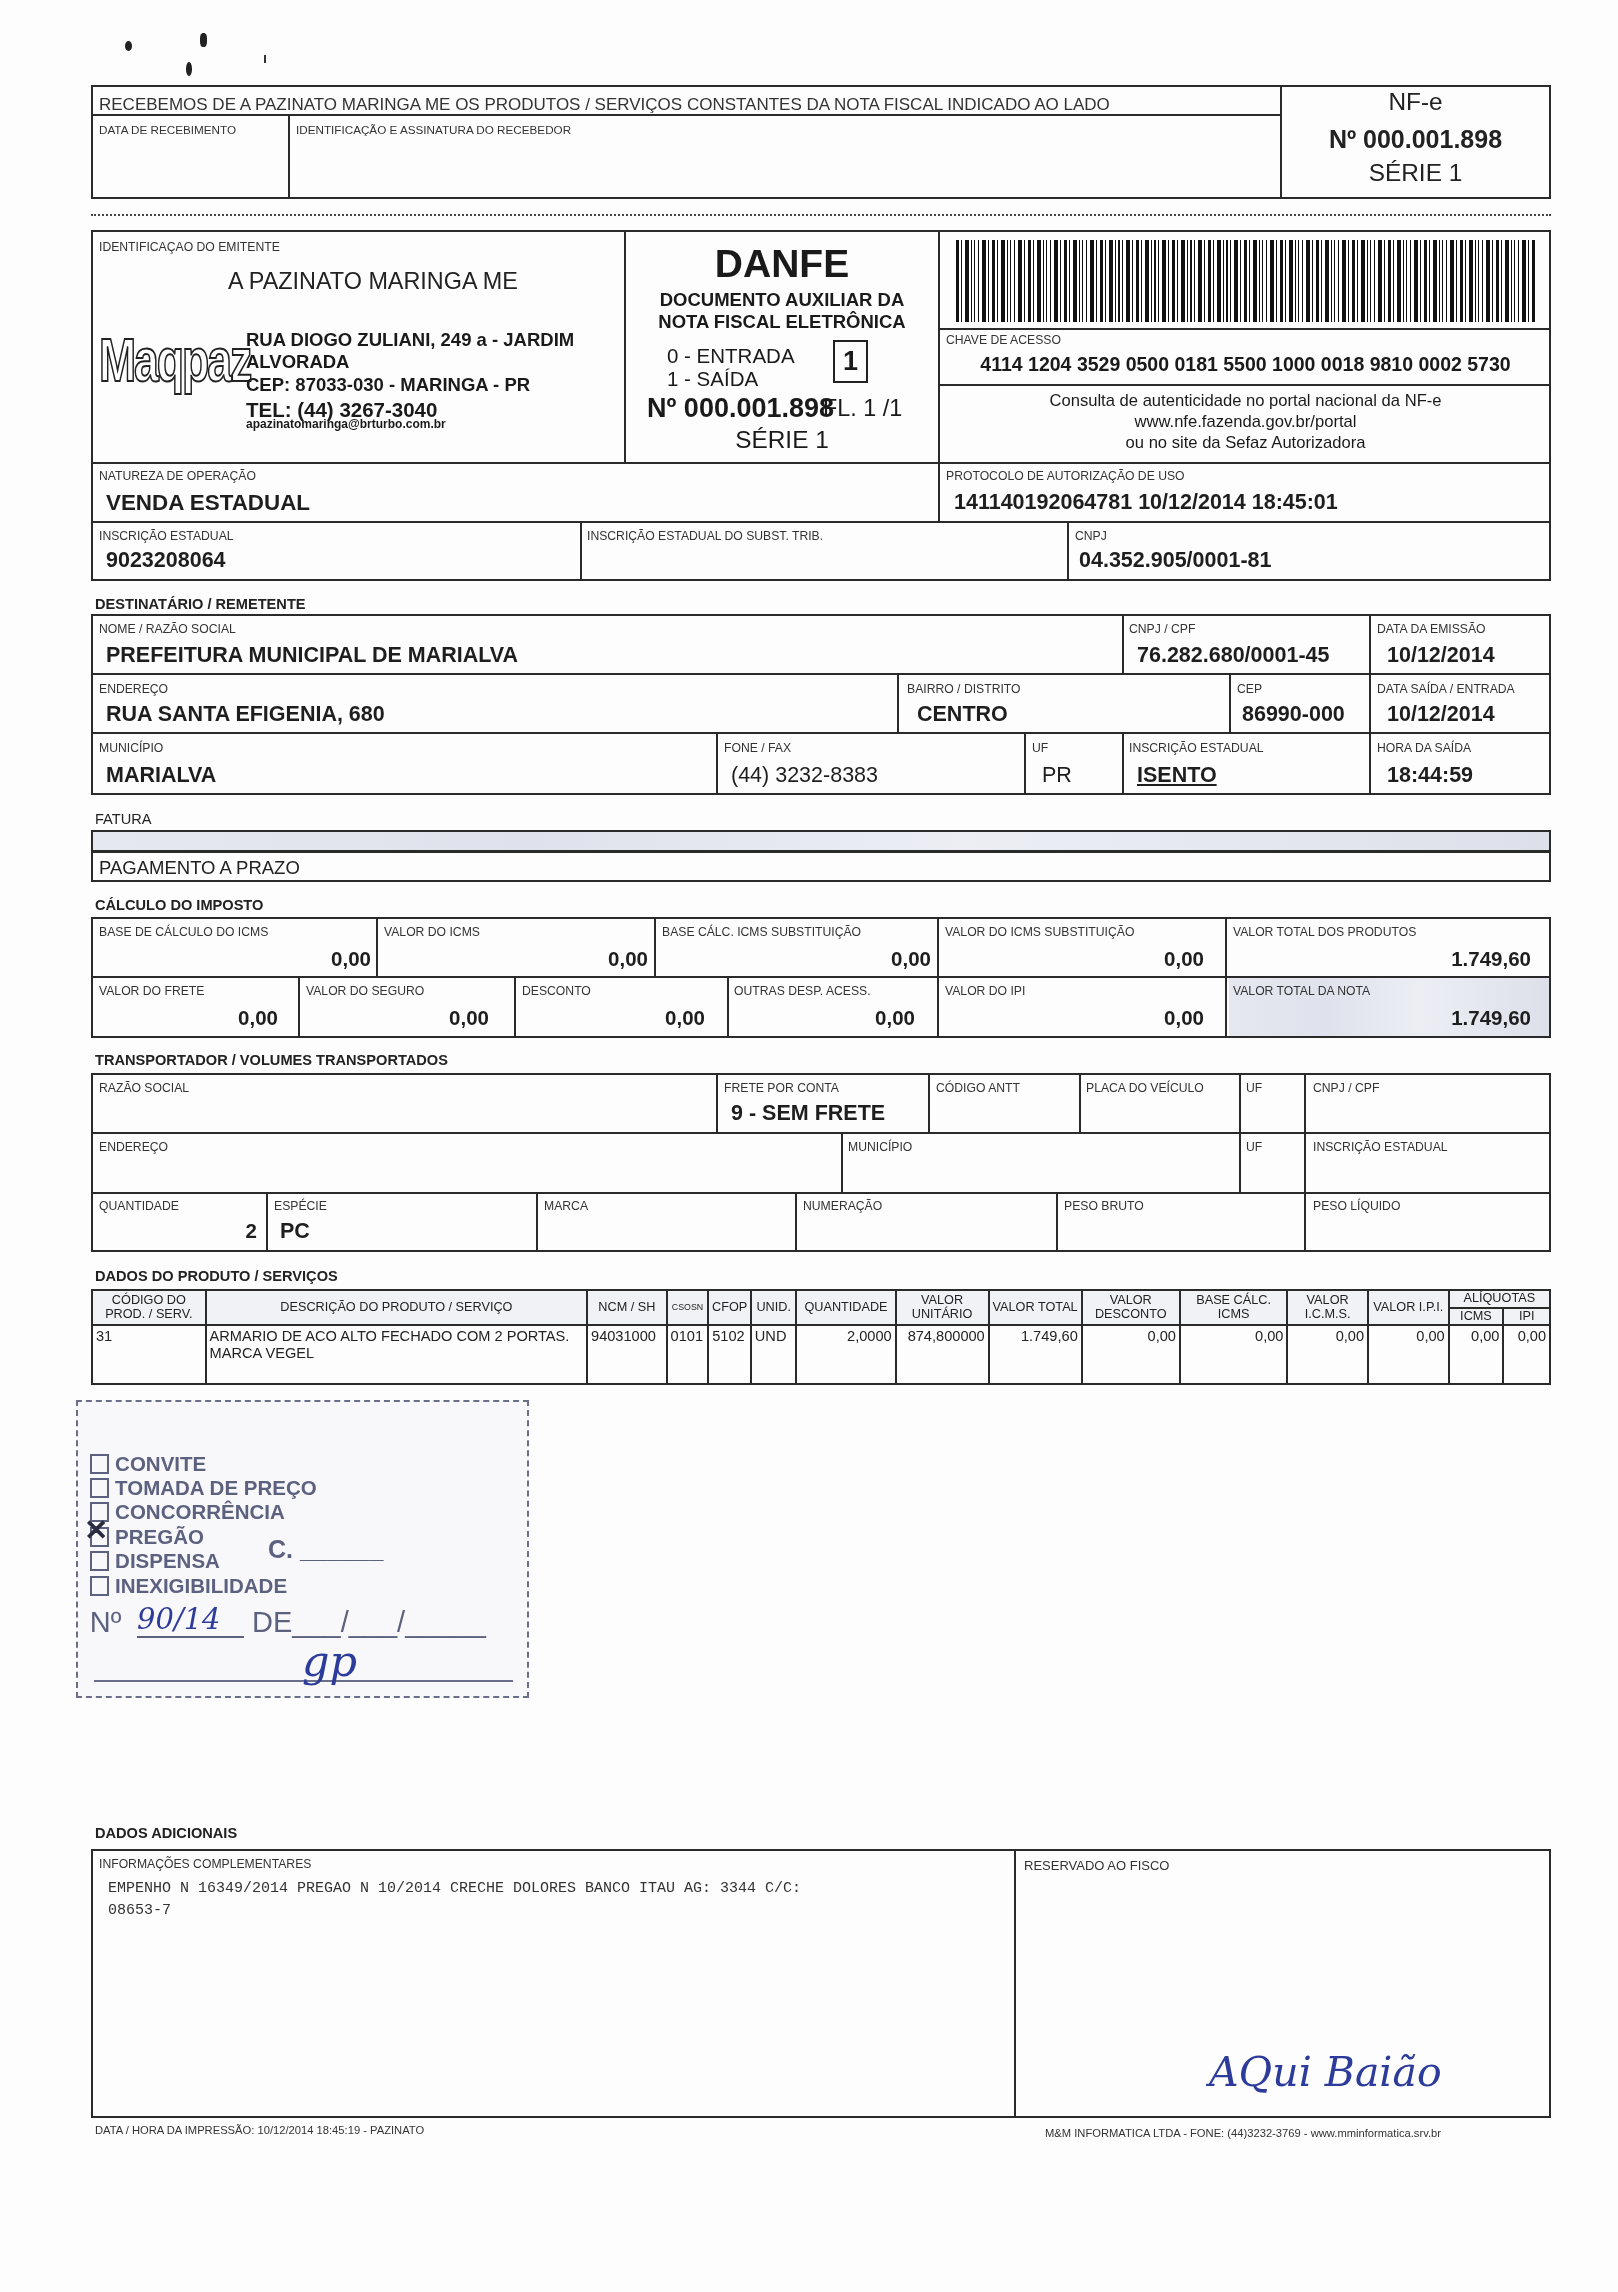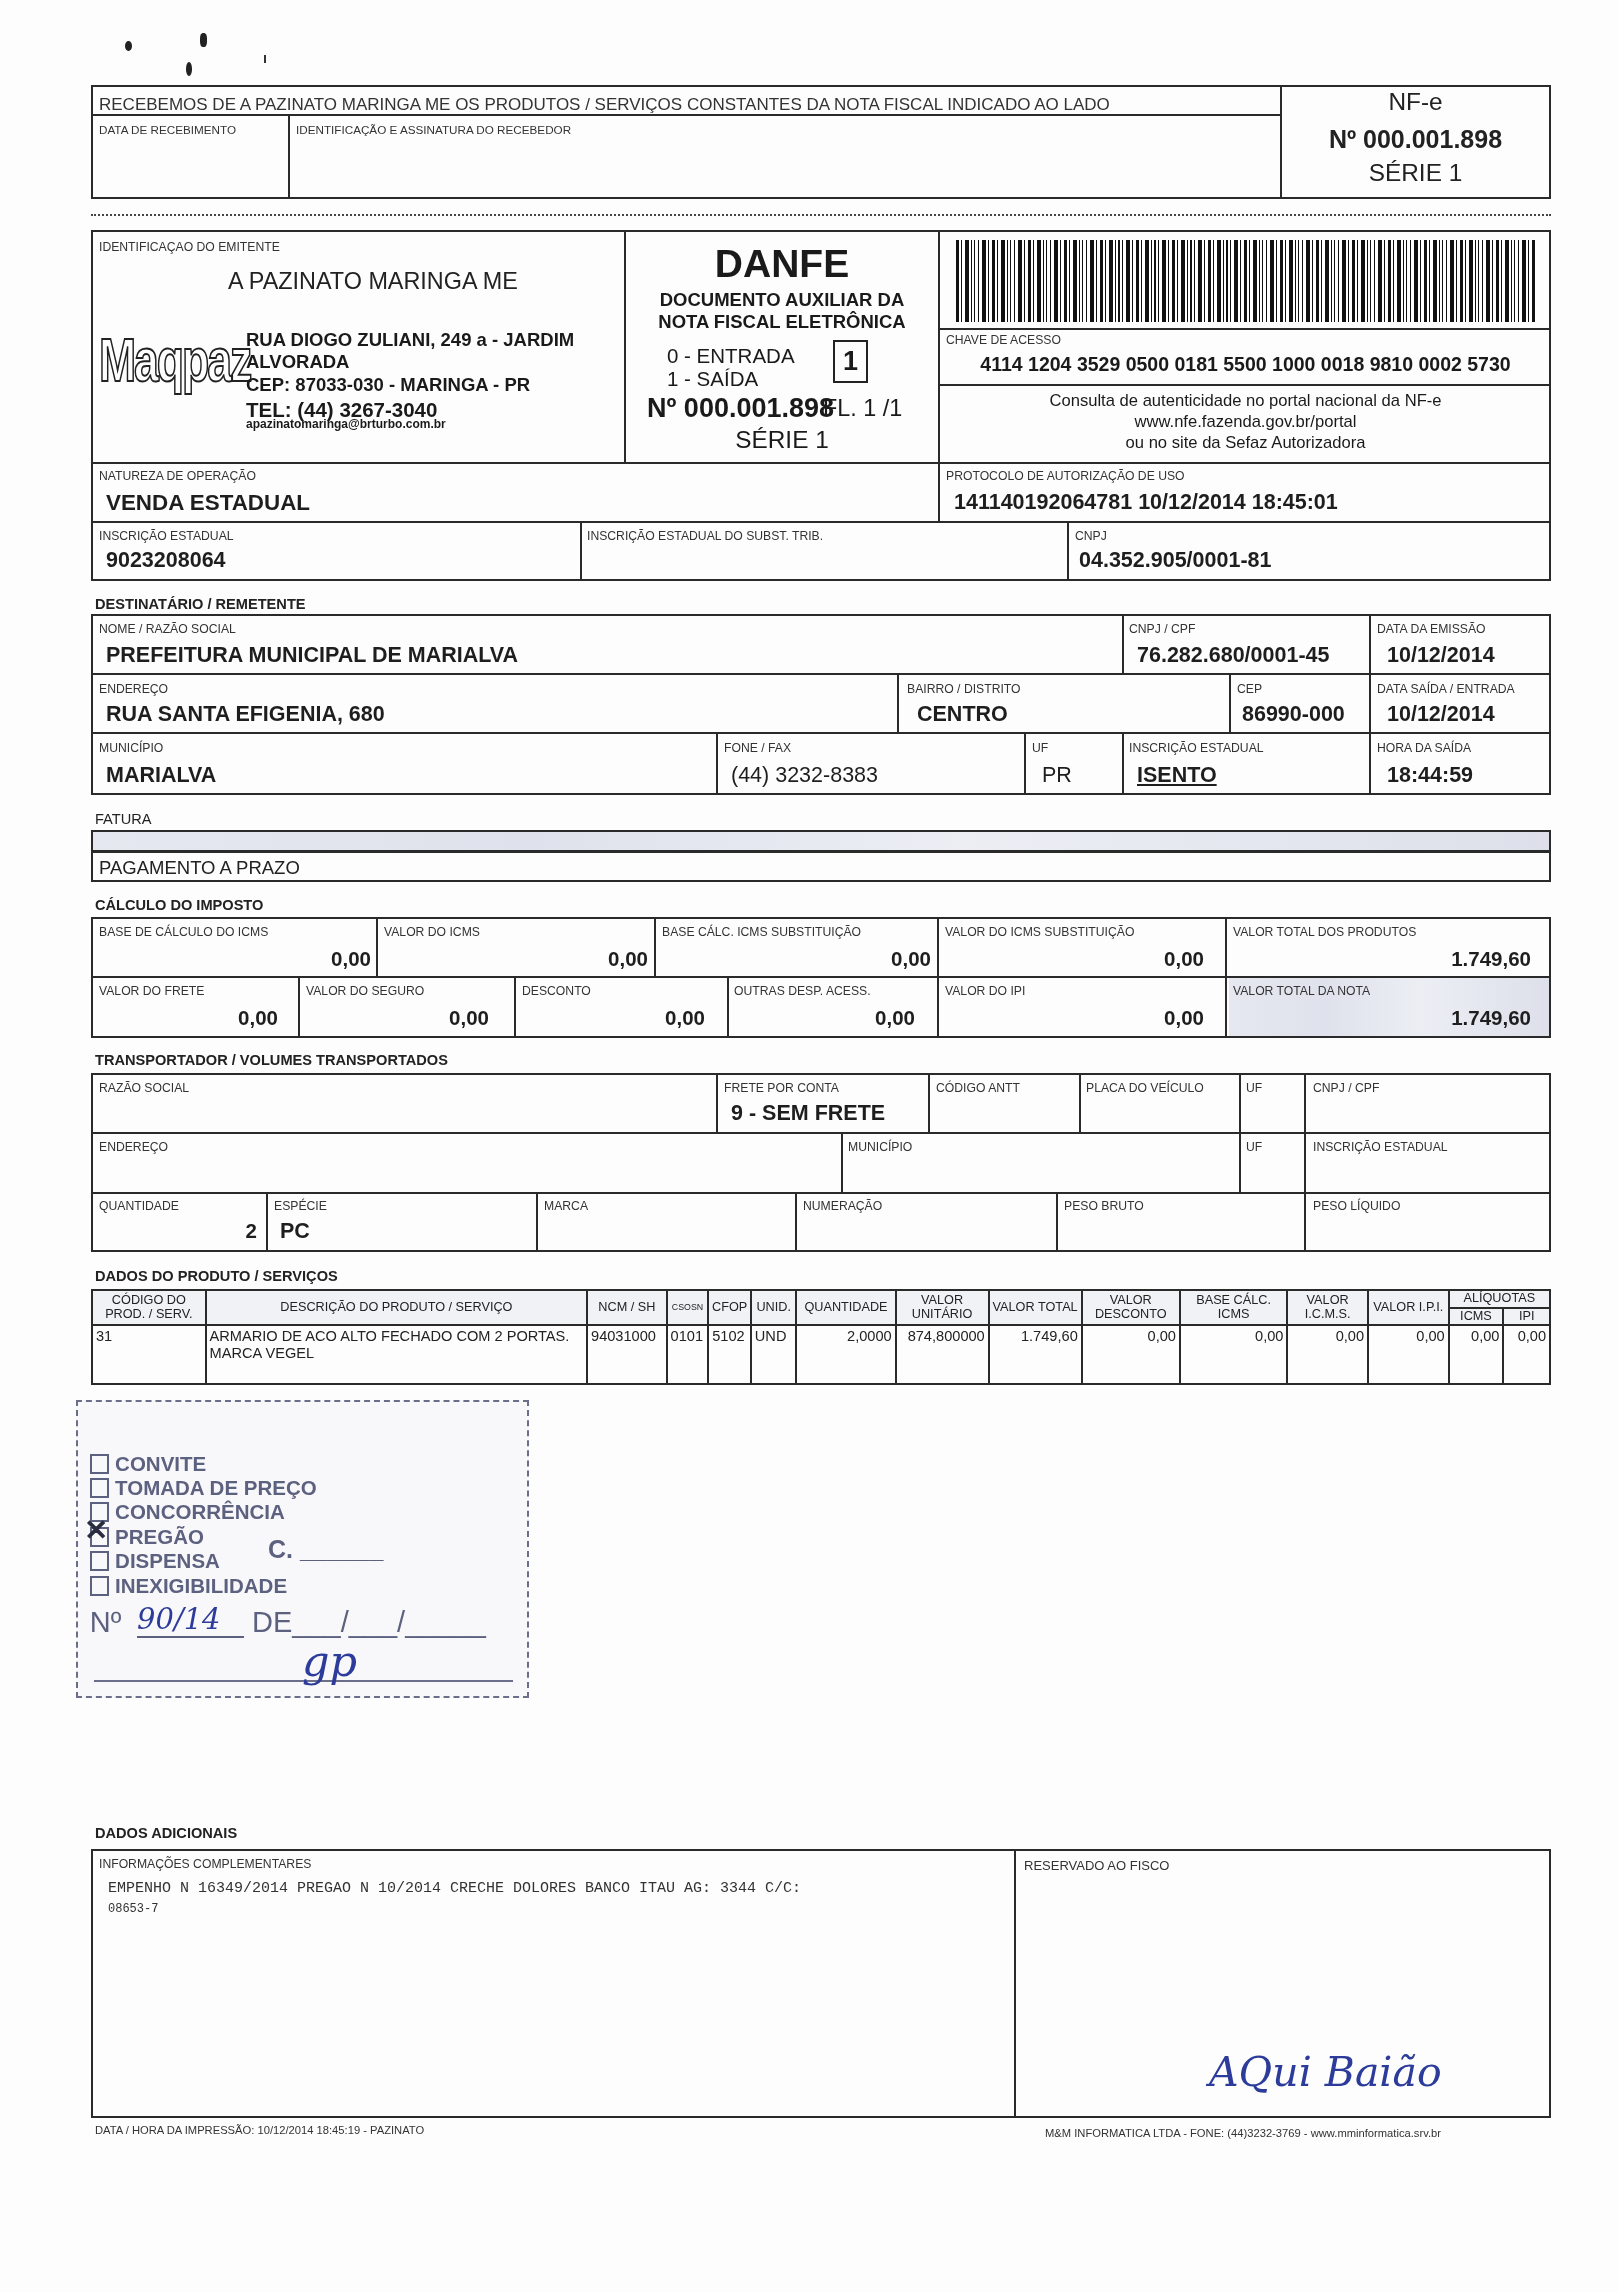--- a/index.html
+++ b/index.html
@@ -292,19 +292,19 @@
   <div class="opt" style="left:174px;top:205px;font-size:29px;line-height:31px;font-weight:normal;">DE___/___/_____</div>
   <div class="abs" style="left:15.6px;top:278px;width:419px;border-top:2px solid #6a6e88;"></div>
   <div class="abs hand" style="left:224px;top:234px;font-size:43px;">gp</div>
 </div>
 
 <div class="sec" style="left:95px;top:1825px;">DADOS ADICIONAIS</div>
 <div class="box" style="left:91px;top:1849px;width:1460px;height:269px;"></div>
 <div class="vline" style="left:1014px;top:1849px;height:269px;"></div>
 <div class="lbl" style="left:99px;top:1857px;">INFORMAÇÕES COMPLEMENTARES</div>
 <div class="abs mono" style="left:108px;top:1880px;font-size:15px;color:#333;white-space:nowrap;">EMPENHO N 16349/2014 PREGAO N 10/2014 CRECHE DOLORES BANCO ITAU AG: 3344 C/C:</div>
-<div class="abs mono" style="left:108px;top:1902px;font-size:12px;color:#333;white-space:nowrap;">08653-7</div>
+<div class="abs mono" style="left:108px;top:1902px;font-size:15px;color:#333;white-space:nowrap;">08653-7</div>
 <div class="lbl" style="left:1024px;top:1858px;font-size:13px;">RESERVADO AO FISCO</div>
 <div class="abs hand" style="left:1209px;top:2048px;font-size:41px;white-space:nowrap;">AQui Baião</div>
 
 <div class="lbl" style="left:95px;top:2124px;font-size:11.2px;">DATA / HORA DA IMPRESSÃO: 10/12/2014 18:45:19 - PAZINATO</div>
 <div class="lbl" style="left:1045px;top:2127px;font-size:11.2px;text-transform:none;">M&amp;M INFORMATICA LTDA - FONE: (44)3232-3769 - www.mminformatica.srv.br</div>
 
 
 </body></html>

